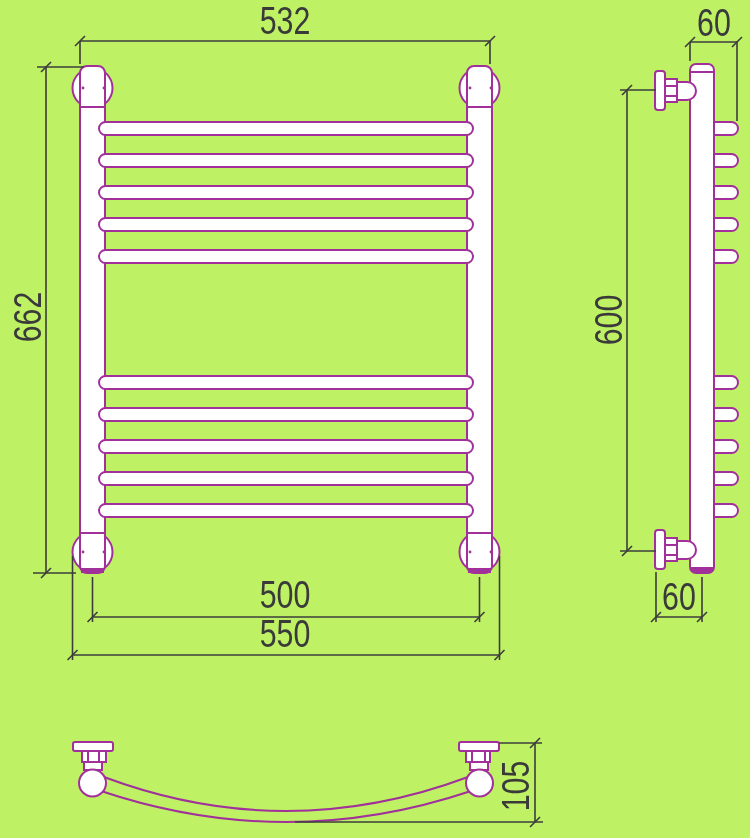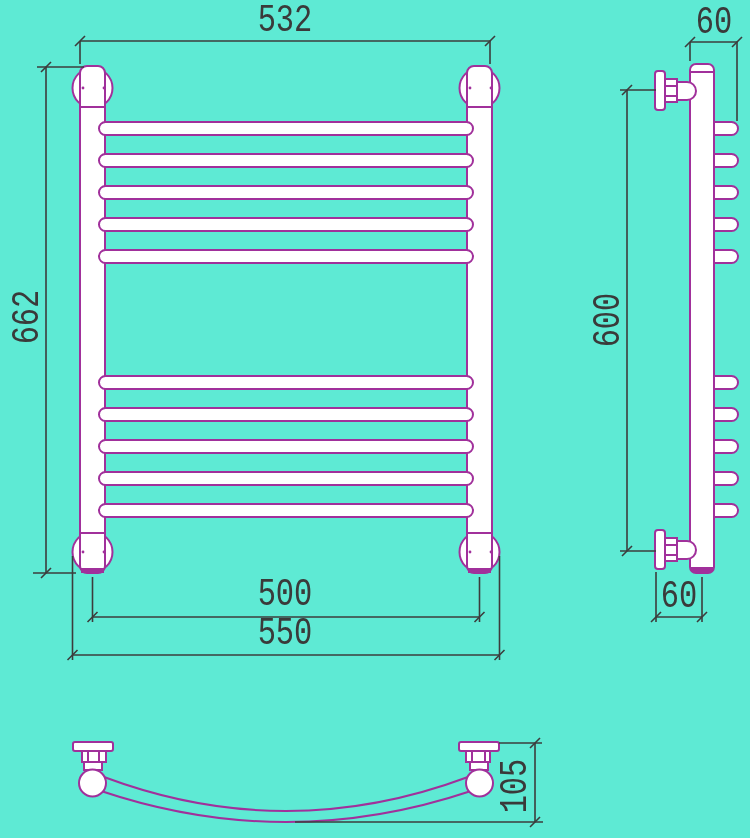--- a/index.html
+++ b/index.html
@@ -1,18 +1,18 @@
 <!DOCTYPE html>
 <html><head>
 <meta charset="utf-8">
 <style>
   html,body{margin:0;padding:0;background:#ffffff;}
   #stage{
-    position:relative;width:750px;height:838px;background:#5eead4;
-    font-family:Liberation Mono, monospace;overflow:hidden;
+    position:relative;width:750px;height:838px;background:#bef264;
+    font-family:Liberation Sans, sans-serif;overflow:hidden;
   }
   #stage svg{position:absolute;left:0;top:0;}
   .dim-label{
     position:absolute;color:#3a3a3a;font-size:38px;line-height:1;
     white-space:nowrap;letter-spacing:0px;
   }
   .dim-label.h{transform:translate(-50%,-50%) scaleX(0.8);}
   .dim-label.v{transform:translate(-50%,-50%) rotate(-90deg) scaleX(0.8);}
 </style>
 </head>

